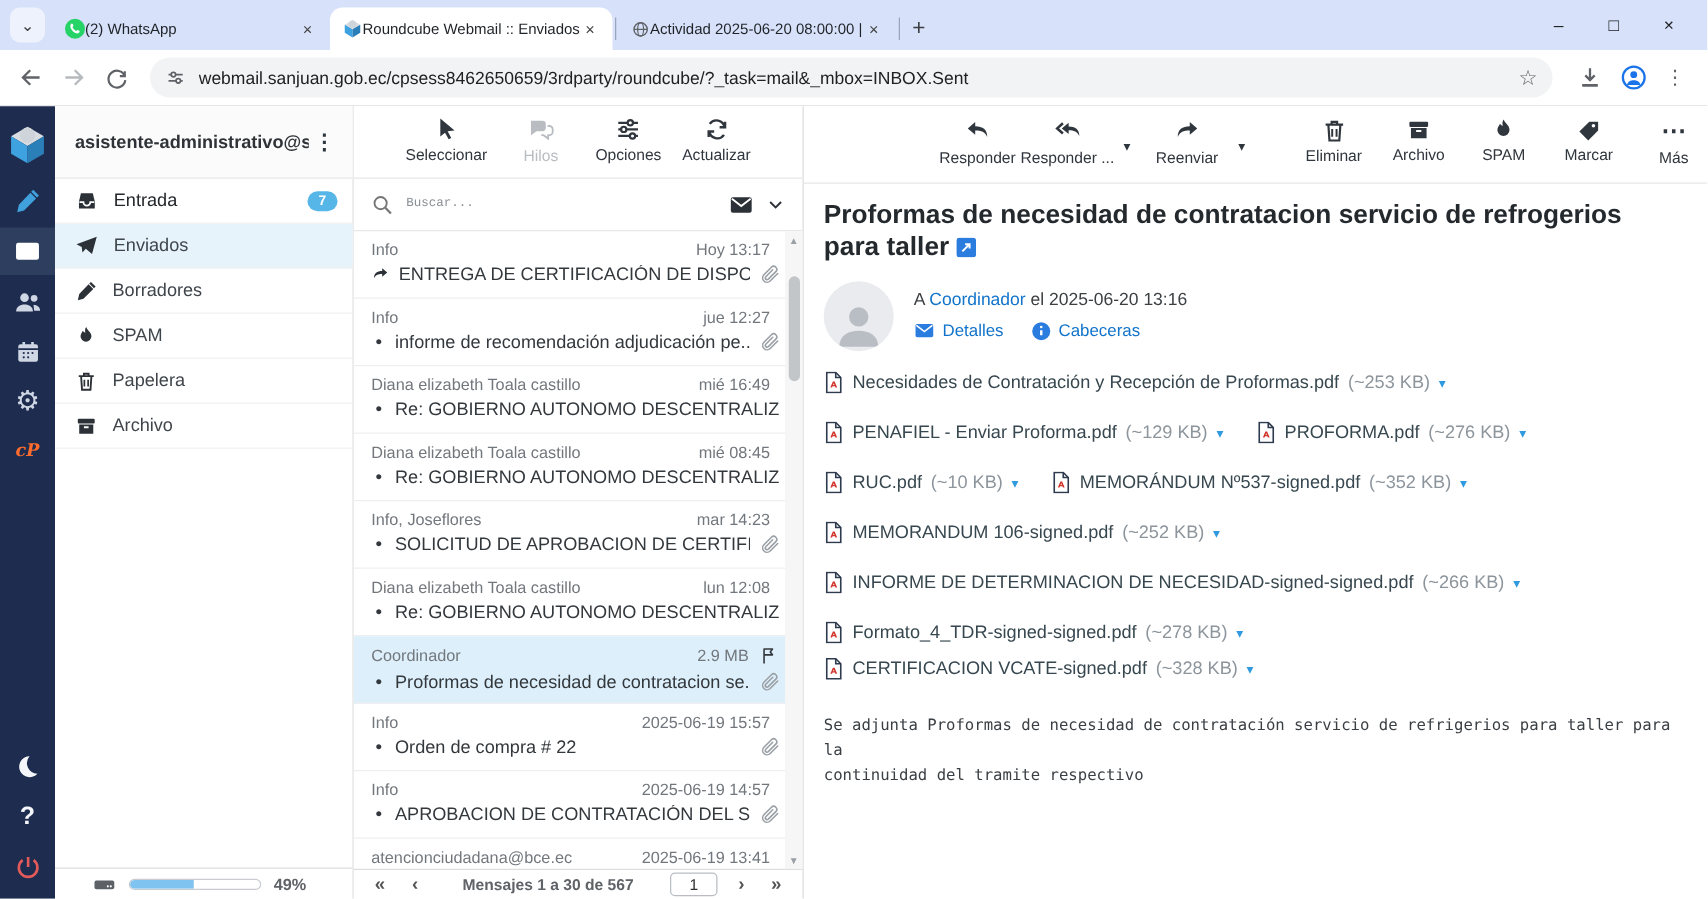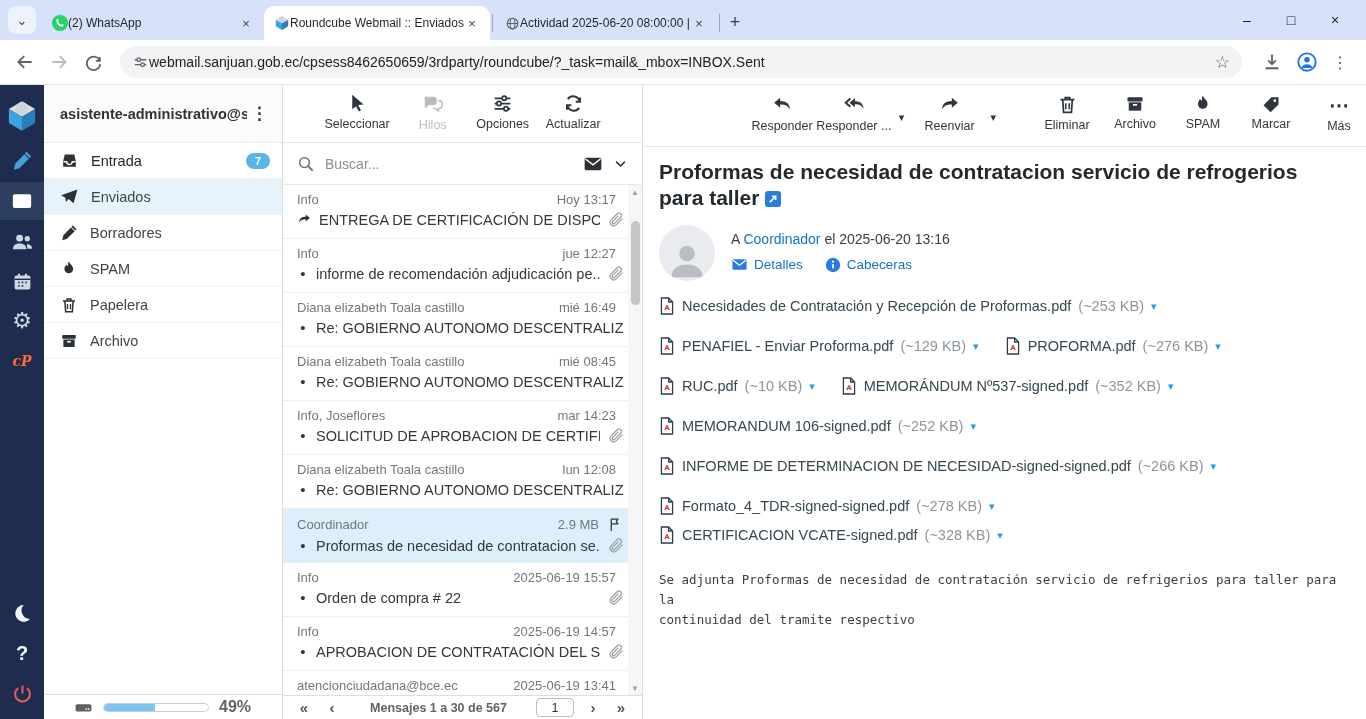--- a/index.html
+++ b/index.html
@@ -16,21 +16,21 @@
   .tab.active{background:#fff;border-radius:10px 10px 0 0;height:34px;width:226px}
   .tab.inactive{width:222px}
   .tabsep{width:1px;height:18px;background:#9aa6bb;margin:6px 2px 0}
   .newtab{width:26px;height:26px;margin-top:4px;font-size:18px;color:#3c4043;display:flex;align-items:center;justify-content:center}
   .wincontrols{position:absolute;right:0;top:0;height:40px;display:flex;align-items:center;gap:14px;padding:0 16px;font-size:14px;color:#202124}
   .wincontrols span{width:30px;text-align:center}
   .favdot{width:16px;height:16px;border-radius:50%;flex:none}
   .navbar{height:45px;background:#fff;display:flex;align-items:center;padding:0 10px;gap:4px;border-bottom:1px solid #e4e6e8}
   .navbtn{width:30px;height:30px;display:flex;align-items:center;justify-content:center;border-radius:50%;color:#5f6368}
   .navbtn.dis{color:#b6b9bd}
-  .urlpill{flex:1;height:32px;background:#f1f3f4;border-radius:16px;margin:0 8px;display:flex;align-items:center;padding:0 12px;gap:0;min-width:0}
+  .urlpill{flex:1;height:32px;background:#f1f3f4;border-radius:16px;margin:0 8px;display:flex;align-items:center;padding:0 12px;gap:10px;min-width:0}
   .urltext{font-size:14px;color:#202124;white-space:nowrap;overflow:hidden;flex:1}
   .star{color:#5f6368;font-size:17px}
   .chromeicons{display:flex;align-items:center;gap:14px;padding:0 8px;color:#5f6368}
 
   
   .app{display:flex;height:634px}
 
   
   .rail{width:44px;background:#1e2c4f;display:flex;flex-direction:column;align-items:center;padding:6px 0;flex:none}
   .railbtn{width:44px;height:38px;display:flex;align-items:center;justify-content:center;color:#cfd6e4;margin:1px 0}
@@ -49,30 +49,30 @@
   .acct .kb{color:#30363d;font-size:17px;font-weight:bold;padding:0 4px}
   .folderlist{flex:1}
   .folder{height:36px;display:flex;align-items:center;gap:12px;padding:0 12px 0 16px;border-bottom:1px solid #f1f1f1;font-size:14.5px;color:#3f454b}
   .folder .lb{flex:1;white-space:nowrap;overflow:hidden}
   .folder.inbox .lb{font-weight:normal;color:#23272b}
   .folder.sel{background:#e7f3fb}
   .badge{background:#57b6e8;color:#fff;font-size:11px;font-weight:bold;border-radius:9px;padding:2px 9px}
   .quota{height:25px;border-top:1px solid #ddd;display:flex;align-items:center;gap:10px;padding:0 12px 0 30px}
   .qtrack{width:106px;height:9px;border:1px solid #c9ccd0;border-radius:5px;background:#fff;overflow:hidden}
   .qfill{height:100%;width:49%;background:#7fc4f1;border-radius:5px 0 0 5px}
-  .qpct{font-size:16px;font-weight:bold;color:#5f6368}
+  .qpct{font-size:13px;font-weight:bold;color:#5f6368}
 
   
   .list{width:360px;border-right:1px solid #ddd;display:flex;flex-direction:column;flex:none;background:#fff;position:relative}
   .listbar{height:58px;display:flex;align-items:flex-start;justify-content:center;gap:16px;padding-top:8px;border-bottom:1px solid #e8e8e8}
   .tbtn{display:flex;flex-direction:column;align-items:center;gap:3px;color:#30363d;font-size:12.5px;min-width:54px}
   .tbtn .lbl{white-space:nowrap}
   .tbtn.dis{color:#b9bdc2}
   .searchrow{height:42px;display:flex;align-items:center;gap:10px;padding:0 14px;border-bottom:1px solid #e8e8e8;color:#757575}
-  .searchrow input{border:none;outline:none;background:transparent;font-size:14px;flex:1;color:#333;font-family:Liberation Sans, sans-serif}
+  .searchrow input{border:none;outline:none;background:transparent;font-size:10px;flex:1;color:#333;font-family:Liberation Mono, monospace}
   .searchrow input::placeholder{color:#8a8f94}
   .msgs{height:510px;overflow:hidden;position:relative;padding-right:14px}
   .msg{height:54px;border-bottom:1px solid #efefef;padding:7px 4px 0 14px}
   .msg .l1{display:flex;align-items:center;font-size:13px;color:#72777d}
   .msg .l1 .sn{flex:1;white-space:nowrap;overflow:hidden}
   .msg .l1 .dt{white-space:nowrap;margin-left:8px;padding-right:8px}
   .msg .l2{display:flex;align-items:center;gap:7px;margin-top:4px;font-size:14.5px;color:#33383d}
   .msg .l2 .sj{flex:1;white-space:nowrap;overflow:hidden}
   .msg .l2 .mk{color:#33383d;font-size:15px;width:12px;text-align:center}
   .msg.sel{background:#ddeffa;margin-right:-14px;padding-right:18px}

